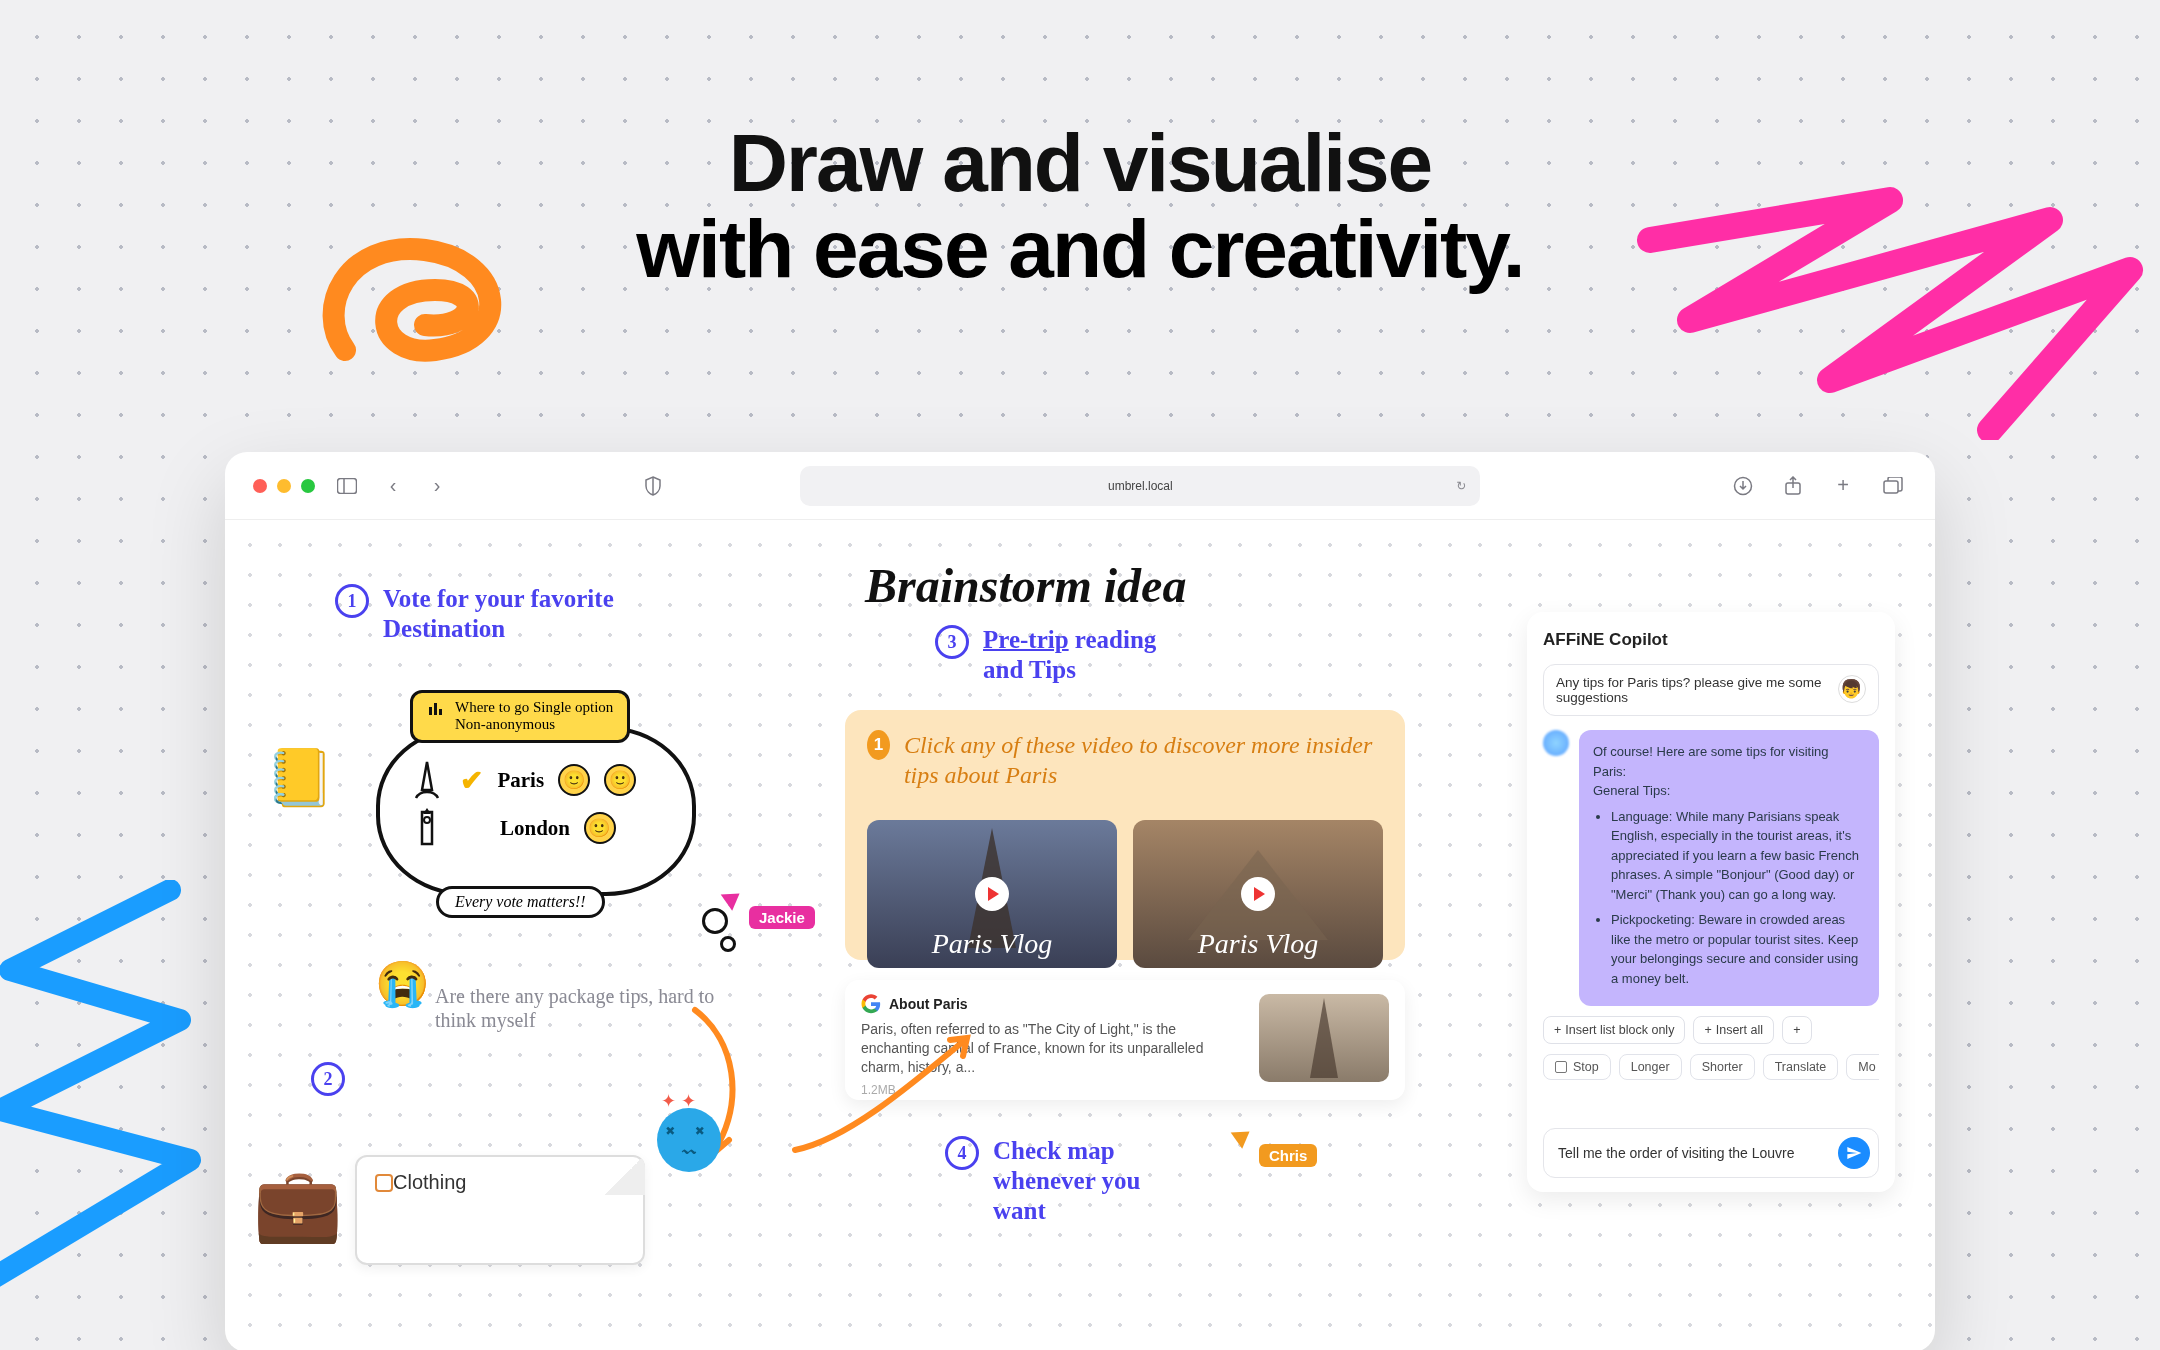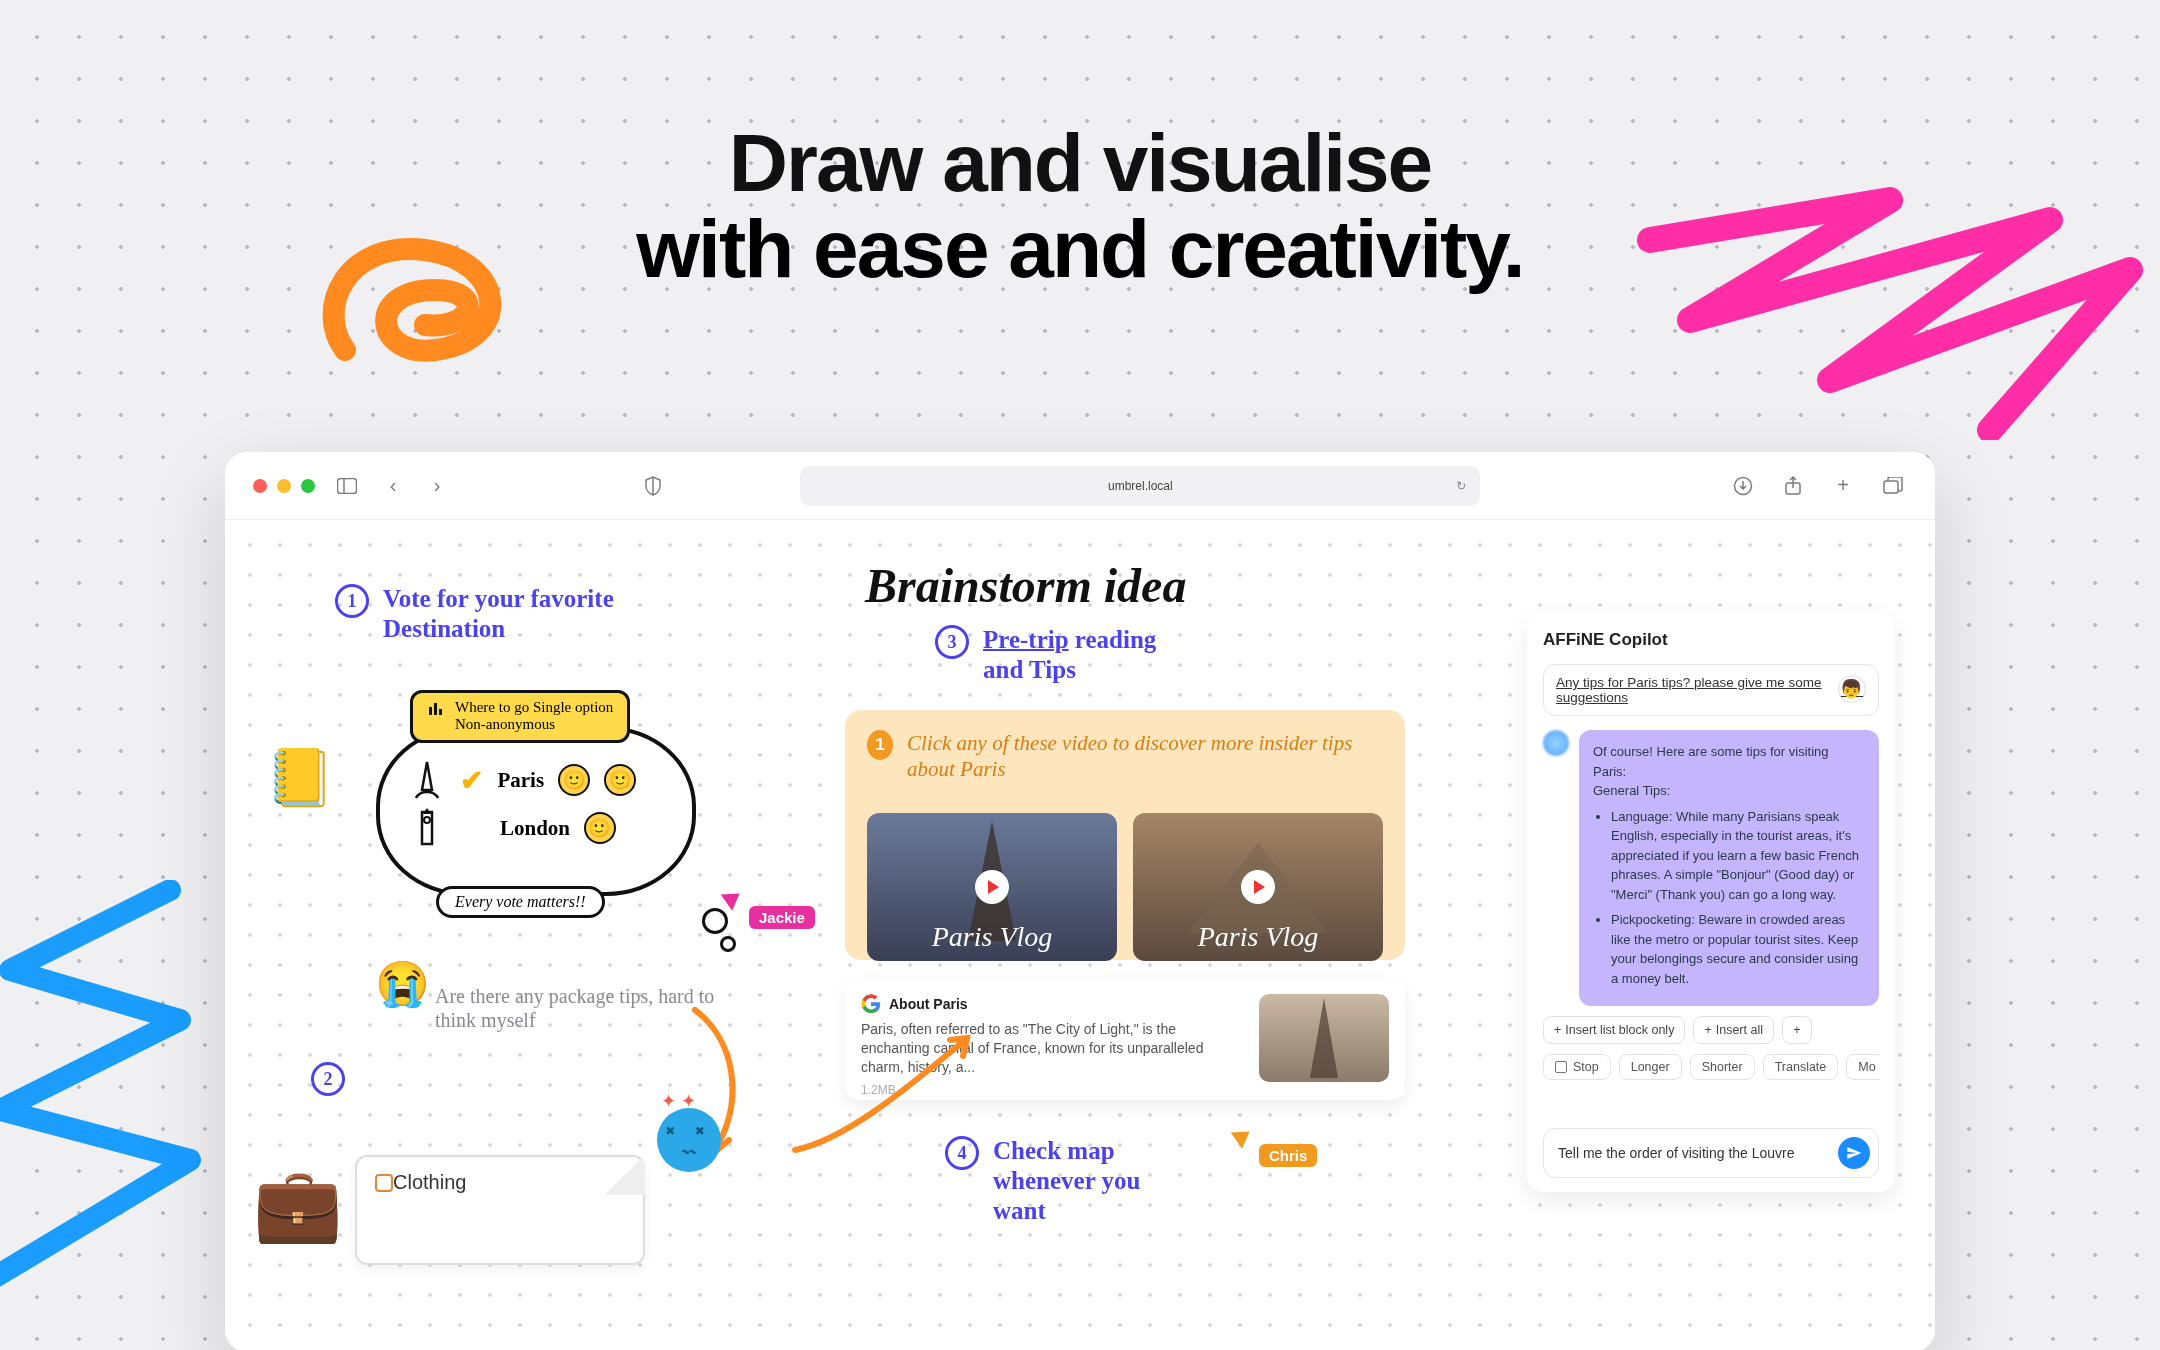--- a/index.html
+++ b/index.html
@@ -136,21 +136,21 @@
   .step3 { top:105px; left:710px; }
   .tipbox {
     position:absolute; top:190px; left:620px; width:560px; height:250px;
     background:#fde5bd; border-radius:16px; padding:20px 22px;
   }
   .tipbox .badge-orange {
     width:30px; height:30px; border-radius:50%; background:#f29a1f; color:#fff;
     display:inline-flex; align-items:center; justify-content:center; font-weight:700; font-size:17px;
   }
   .tipbox .tiplead { display:flex; gap:14px; align-items:flex-start;}
-  .tipbox .tiplead .txt { font-family:"Comic Sans MS",cursive; color:#d77e12; font-size:21px; line-height:1.25; font-style: italic;}
+  .tipbox .tiplead .txt { font-family:"Comic Sans MS",cursive; color:#d77e12; font-size:24px; line-height:1.25; font-style: italic;}
   .videorow { display:flex; gap:16px; margin-top:30px;}
   .vthumb {
     width:250px; height:148px; border-radius:12px; position:relative;
     display:flex; align-items:flex-end; justify-content:center; padding-bottom:8px;
     color:#fff; font-family:"Brush Script MT",cursive; font-size:28px;
     background:linear-gradient(180deg,#6b7a9a 0%, #3a3f55 100%);
     overflow:hidden; font-style: italic;
   }
   .vthumb.two{ background:linear-gradient(180deg,#a58566 0%, #5a4a3f 100%); }
   .vthumb .eiffel {
@@ -198,21 +198,21 @@
   .dizzy::before{content:"✖ ✖";position:absolute;top:16px;font-size:12px;color:#0a5a80;letter-spacing:8px;}
   .dizzy::after{content:"〰";position:absolute;bottom:12px;font-size:14px;color:#0a5a80;}
   .dizzy-stars{position:absolute;top:570px;left:436px;font-size:18px;color:#f25c4a;}
   
   .copilot {
     position:absolute; top:92px; right:40px; width:368px; height:580px;
     background:#fff; border-radius:16px; box-shadow:0 8px 24px rgba(0,0,0,.08);
     padding:18px 16px 14px; display:flex; flex-direction:column;
   }
   .copilot h3{font-size:17px;font-weight:700;color:#222;margin-bottom:14px;}
-  .userq{background:#fff;border:1px solid #e4e5ea;border-radius:12px;padding:10px 12px;font-size:13.5px;color:#333;display:flex;gap:10px;align-items:flex-start;position:relative;margin-bottom:14px;text-decoration:underline;}
+  .userq{background:#fff;border:1px solid #e4e5ea;border-radius:12px;padding:10px 12px;font-size:13.5px;color:#333;display:flex;gap:10px;align-items:flex-start;position:relative;margin-bottom:14px;}
   .userq .uavatar{width:28px;height:28px;border-radius:50%;background:#fff;border:1px solid #ddd;display:flex;align-items:center;justify-content:center;font-size:18px;flex-shrink:0;margin-left:auto;}
   .aiblock{display:flex;gap:10px;}
   .aiblock .aiavatar{width:26px;height:26px;border-radius:50%;background:radial-gradient(circle,#8fd4ff,#5aa0ff);flex-shrink:0;filter:blur(1px);}
   .aianswer{background:#c4b5fd;border-radius:12px;padding:12px 14px;font-size:13px;color:#2a3a4a;line-height:1.5;flex:1;}
   .aianswer ul{margin:6px 0 0 18px;}
   .aianswer li{margin-bottom:6px;}
   .actions{display:flex;gap:8px;margin-top:10px;}
   .actbtn{border:1px solid #dfe1e8;background:#fff;border-radius:8px;padding:6px 10px;font-size:12.5px;color:#444;cursor:pointer;display:flex;align-items:center;gap:4px;}
   .actbtn.sq{width:30px;padding:6px 0;justify-content:center;}
   .pillrow{display:flex;gap:8px;margin-top:10px;align-items:center;overflow:hidden;}

